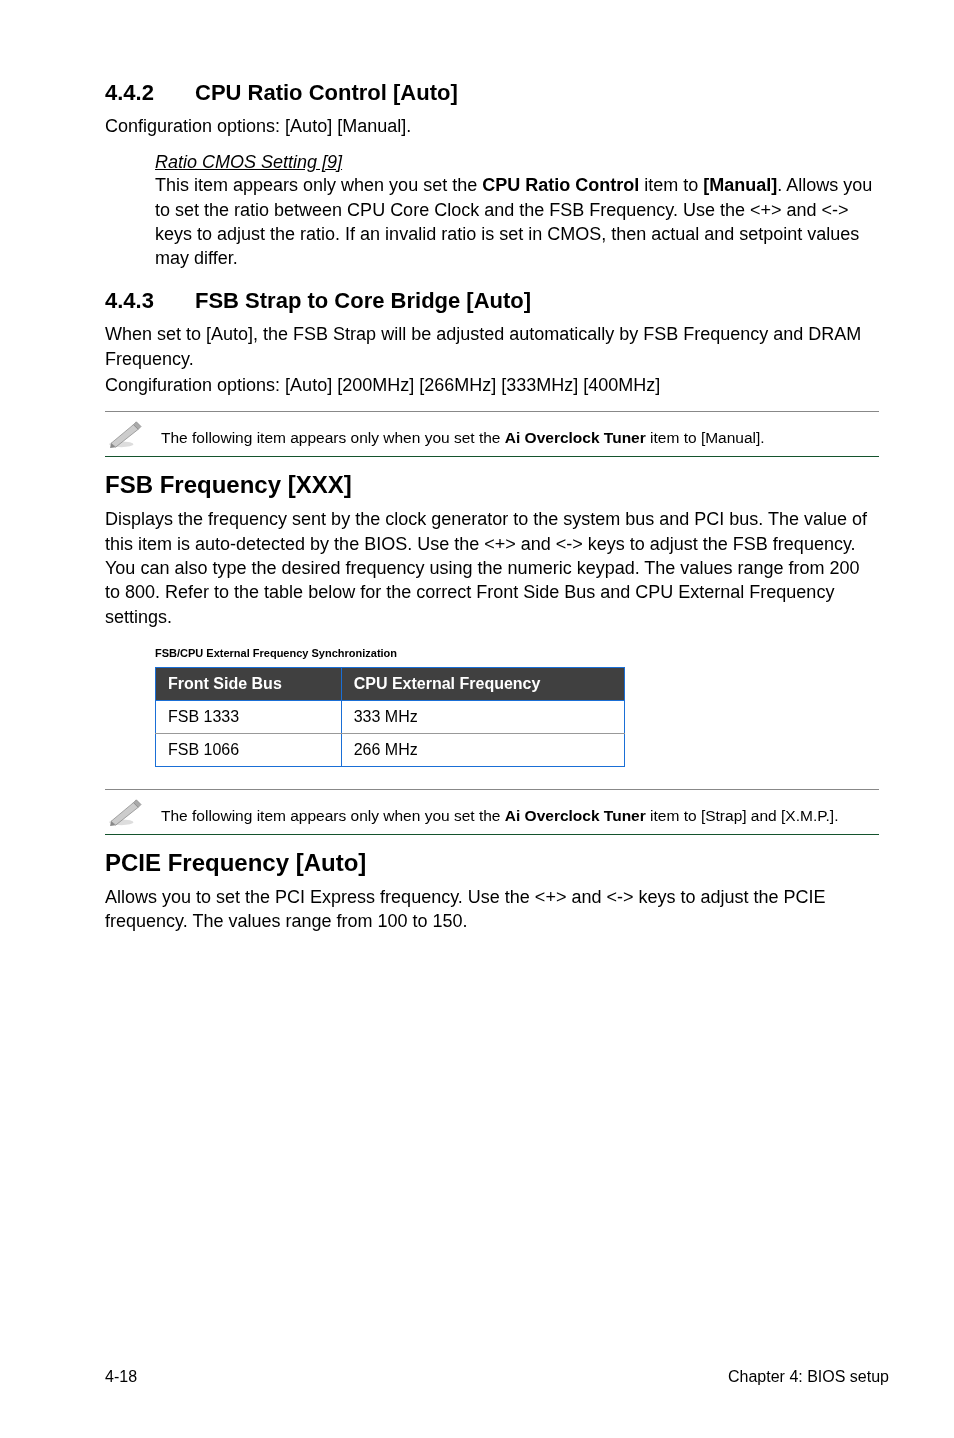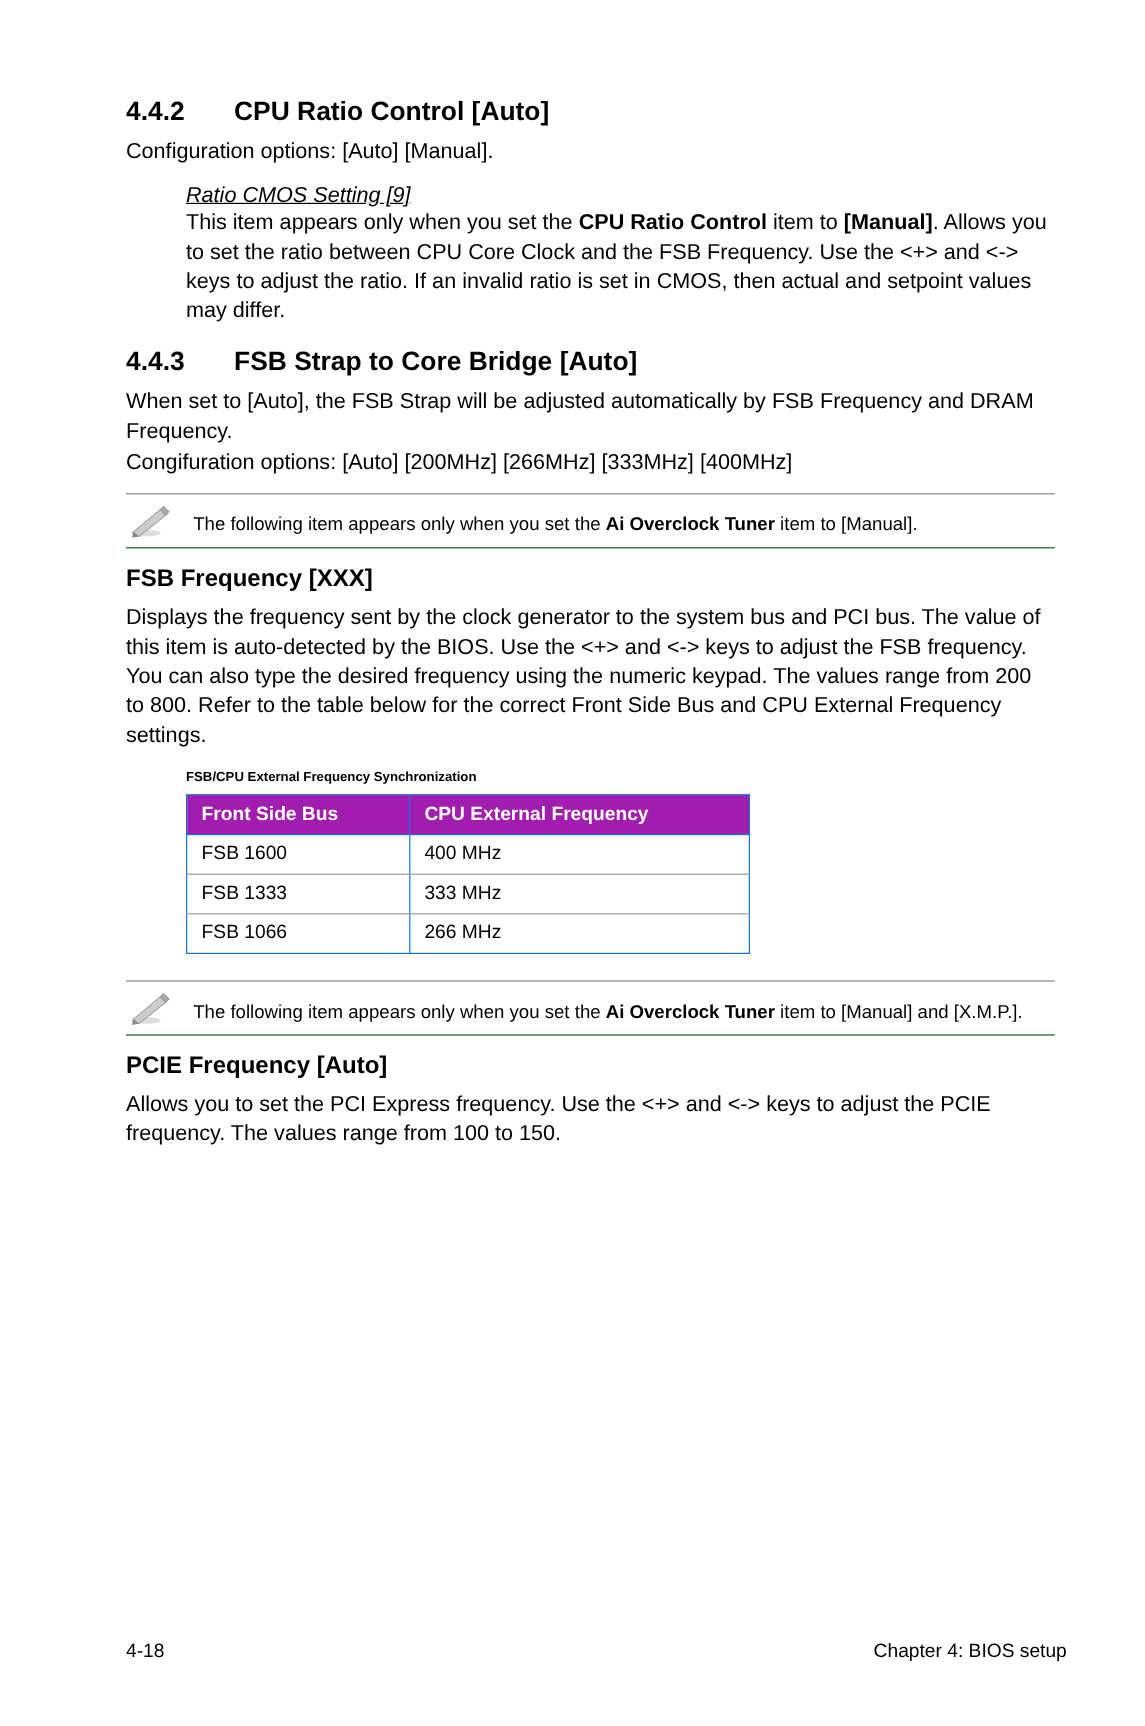--- a/index.html
+++ b/index.html
@@ -33,21 +33,21 @@
     .indent-block {
       margin-left: 50px;
       margin-bottom: 18px;
     }
     .underline-italic {
       font-style: italic;
       text-decoration: underline;
       font-size: 18px;
     }
     .sub-heading {
-      font-size: 20px;
+      font-size: 24px;
       font-weight: bold;
       margin-bottom: 8px;
       margin-top: 8px;
     }
     .note-row {
       display: flex;
       align-items: flex-end;
       border-top: 1px solid #888;
       border-bottom: 1px solid #14532d;
       padding: 7px 0;
@@ -67,21 +67,21 @@
       margin-bottom: 8px;
       margin-top: 18px;
     }
     .fsb-table {
       margin-left: 50px;
       border-collapse: collapse;
       width: 470px;
       margin-bottom: 22px;
     }
     .fsb-table th {
-      background: #a21caf;
+      background: #404040;
       color: #fff;
       font-weight: bold;
       text-align: left;
       padding: 7px 12px;
       font-size: 16px;
       border: 1px solid #1a6fd6;
     }
     .fsb-table td {
       padding: 7px 12px;
       font-size: 16px;
@@ -150,43 +150,39 @@
 <div class="table-caption">FSB/CPU External Frequency Synchronization</div>
 <table class="fsb-table">
   <thead>
     <tr>
       <th>Front Side Bus</th>
       <th>CPU External Frequency</th>
     </tr>
   </thead>
   <tbody>
     <tr>
-      <td>FSB 1600</td>
-      <td>400 MHz</td>
-    </tr>
-    <tr>
       <td>FSB 1333</td>
       <td>333 MHz</td>
     </tr>
     <tr>
       <td>FSB 1066</td>
       <td>266 MHz</td>
     </tr>
   </tbody>
 </table>
 
 <div class="note-row">
   <svg class="pencil-icon" viewBox="0 0 40 32">
     <ellipse cx="15" cy="27" rx="13" ry="3" fill="#ddd"></ellipse>
     <polygon points="4,26 28,6 33,11 9,30" fill="#ccc" stroke="#888" stroke-width="0.8"></polygon>
     <polygon points="28,6 31,3 36,8 33,11" fill="#aaa" stroke="#888" stroke-width="0.8"></polygon>
     <polygon points="4,26 9,30 3,31" fill="#888"></polygon>
   </svg>
   <div class="note-text">
-    <span>The following item appears only when you set the </span><span class="bold">Ai Overclock Tuner</span><span> item to [Manual] and [X.M.P.].</span>
+    <span>The following item appears only when you set the </span><span class="bold">Ai Overclock Tuner</span><span> item to [Strap] and [X.M.P.].</span>
   </div>
 </div>
 
 <div class="sub-heading">PCIE Frequency [Auto]</div>
 <p class="body-text">Allows you to set the PCI Express frequency. Use the &lt;+&gt; and &lt;-&gt; keys to adjust the PCIE frequency. The values range from 100 to 150.</p>
 
 <div class="footer">
   <span>4-18</span>
   <span>Chapter 4: BIOS setup</span>
 </div>

